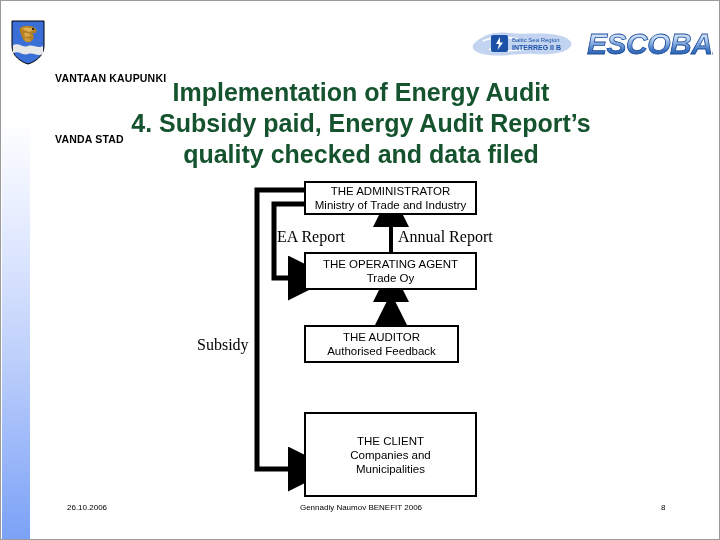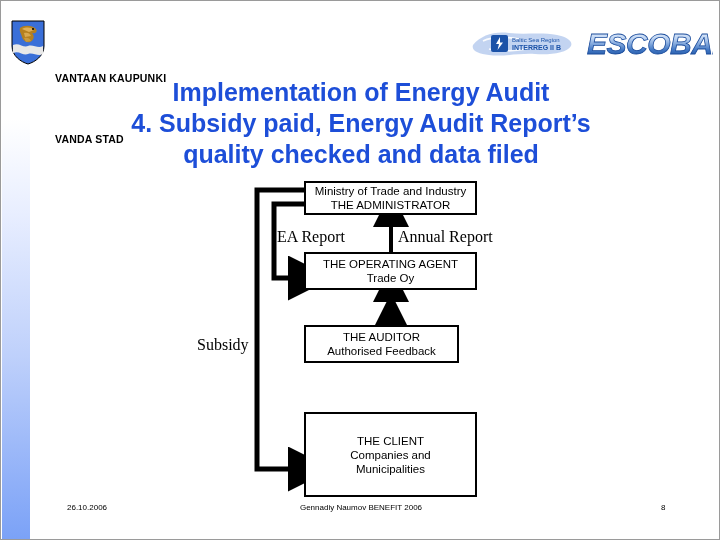--- a/index.html
+++ b/index.html
@@ -65,21 +65,21 @@
     height: 42px;
   }
 
   
   .title {
     position: absolute;
     left: 60px;
     top: 76px;
     width: 600px;
     text-align: center;
-    color: #1d4ed8;
+    color: #14532d;
     font-size: 25px;
     font-weight: bold;
     line-height: 31px;
   }
   .title div { white-space: nowrap; }
 
   
   .diagram {
     position: absolute;
     left: 0;
@@ -228,22 +228,22 @@
       <path d="M303,189 L256,189 L256,468 L292,468" stroke="#000000" stroke-width="5" fill="none" marker-end="url(#arrowR)"></path>
 
       <path d="M303,203 L273,203 L273,277 L292,277" stroke="#000000" stroke-width="5" fill="none" marker-end="url(#arrowR)"></path>
 
       <path d="M390,251 L390,222" stroke="#000000" stroke-width="4" fill="none" marker-end="url(#arrowU)"></path>
 
       <path d="M390,324 L390,297" stroke="#000000" stroke-width="4" fill="none" marker-end="url(#arrowU)" marker-start="url(#arrowD)"></path>
     </svg>
 
     <div class="box" id="box-administrator">
+      <span>THE ADMINISTRATOR</span>
       <span>Ministry of Trade and Industry</span>
-      <span>THE ADMINISTRATOR</span>
     </div>
 
     <div class="box" id="box-operating-agent">
       <span>THE OPERATING AGENT</span>
       <span>Trade Oy</span>
     </div>
 
     <div class="box" id="box-auditor">
       <span>THE AUDITOR</span>
       <span>Authorised Feedback</span>

